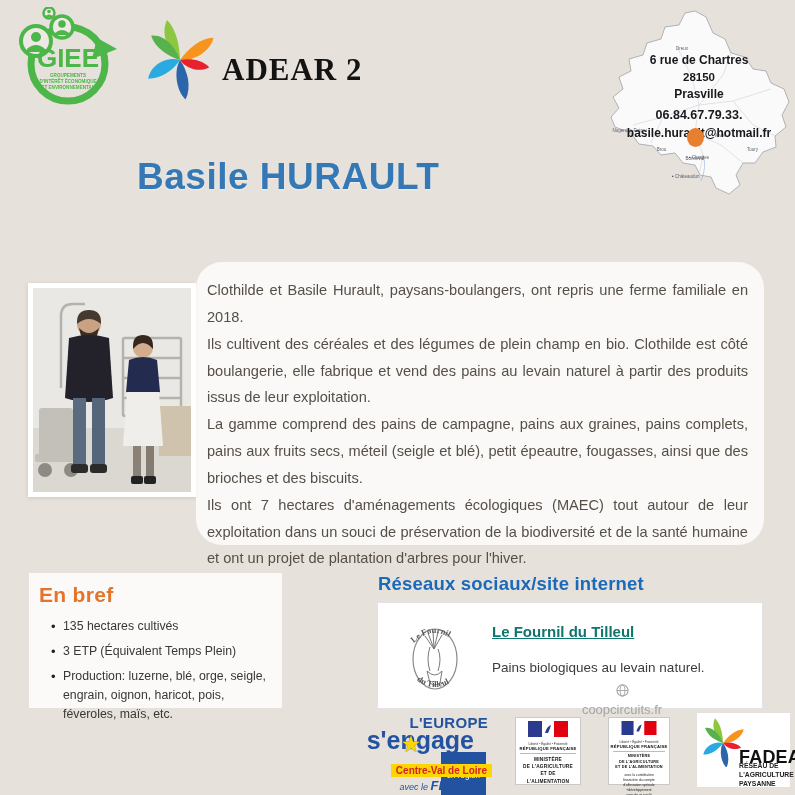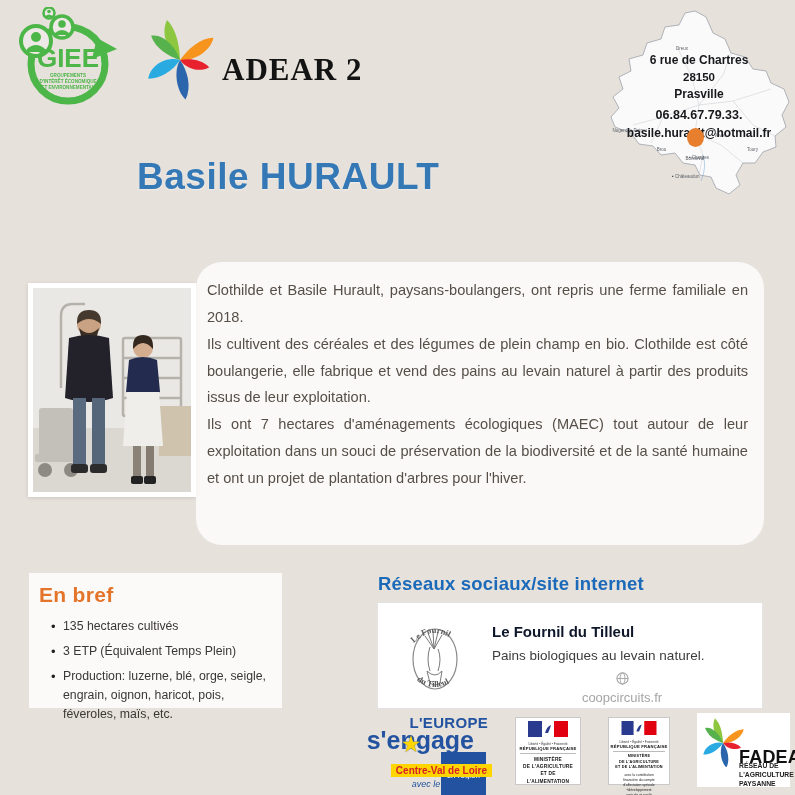--- a/index.html
+++ b/index.html
@@ -60,34 +60,34 @@
   .bref h2 { font-size:21px; font-weight:bold; color:#e4742a; margin:2px 0 10px 2px; letter-spacing:.3px; }
   .bref ul { list-style:none; margin-left:14px; }
   .bref li { position:relative; font-size:12.3px; color:#3a3835; line-height:1.55; padding-left:12px; margin-bottom:6px; }
   .bref li::before { content:"•"; position:absolute; left:0; top:0; color:#222; font-size:13px; }
 
   
   .reseaux-h { left:378px; top:573px; font-size:18.5px; font-weight:bold; color:#1b6ab9; letter-spacing:.2px; }
   .card { left:377px; top:602px; width:386px; height:107px; background:#fff; border:1px solid #e3e3e3; }
   .fournil { position:absolute; left:18px; top:6px; width:78px; height:94px; }
   .card .ctext { position:absolute; left:114px; top:20px; width:260px; }
-  .card .ctitle { font-size:15px; font-weight:bold; color:#0f172a; margin-bottom:8px; }
+  .card .ctitle { font-size:15px; font-weight:bold; color:#0f766e; margin-bottom:20px;text-decoration:underline; }
   .card .csub { font-size:13.5px; color:#3c3c3c; margin-bottom:9px; }
   .card .clink { font-size:13px; color:#a5a5a5; display:flex; align-items:center; gap:5px;flex-direction:column; }
   .globe { width:13px; height:13px; }
 
   
   .eu { left:374px; top:714px; width:118px; height:76px; font-weight:bold; }
   .eu .e1 { position:absolute; right:4px; top:0; font-size:15px; color:#2353a0; letter-spacing:.3px; }
   .eu .e2 { position:absolute; right:18px; top:12px; font-size:25px; color:#2353a0; letter-spacing:0; }
   .eu .star { position:absolute; right:72px; top:18px; font-size:20px; color:#ffd500; text-shadow:0 0 1px #2353a0; }
   .eu .e3 { position:absolute; right:6px; top:38px; font-size:8px; color:#fff; background:#2353a0; padding:19px 6px; font-weight:normal; }
   .eu .e4 { position:absolute; right:0; top:50px; font-size:10px; color:#d42027; background:#ffd500; padding:1px 5px; }
   .eu .e5 { position:absolute; right:8px; top:64px; font-size:9px; color:#2353a0; font-style:italic; font-weight:normal; }
-  .eu .e5 b { font-size:10px; }
+  .eu .e5 b { font-size:13px; }
 
   .ministry { background:#fff; border:1px solid #c9c9c9; text-align:center; color:#111; }
   .m1 { left:515px; top:717px; width:66px; height:68px; padding-top:3px; }
   .m2 { left:608px; top:717px; width:62px; height:68px; padding-top:3px; }
   .ministry .motto { font-size:3.2px; color:#333; margin-top:1px; }
   .ministry .rep { font-size:4.2px; font-weight:bold; letter-spacing:.2px; }
   .ministry .sep { border-top:1px solid #bbb; margin:2px 4px; }
   .ministry .mname { font-size:4.8px; font-weight:bold; line-height:1.5; white-space:pre-line; letter-spacing:.2px; }
   .ministry .casdar { font-size:3.4px; color:#222; line-height:1.45; white-space:pre-line; margin-top:2px; }
 
@@ -211,20 +211,21 @@
         <rect x="113" y="158" width="8" height="32" fill="#847c70"></rect>
         <rect x="98" y="188" width="12" height="8" rx="2" fill="#222"></rect>
         <rect x="111" y="188" width="12" height="8" rx="2" fill="#222"></rect>
       </g>
     </svg>
   </figure>
 
   <section class="abs desc-panel">
     <p>Clothilde et Basile Hurault, paysans-boulangers, ont repris une ferme familiale en 2018.</p>
     <p>Ils cultivent des céréales et des légumes de plein champ en bio. Clothilde est côté boulangerie, elle fabrique et vend des pains au levain naturel à partir des produits issus de leur exploitation.</p>
+    <p>La gamme comprend des pains de campagne, pains aux graines, pains complets, pains aux fruits secs, méteil (seigle et blé), petit épeautre, fougasses, ainsi que des brioches et des biscuits.</p>
     <p>Ils ont 7 hectares d'aménagements écologiques (MAEC) tout autour de leur exploitation dans un souci de préservation de la biodiversité et de la santé humaine et ont un projet de plantation d'arbres pour l'hiver.</p>
   </section>
 
   <section class="abs bref">
     <h2>En bref</h2>
     <ul>
       <li>135 hectares cultivés</li>
       <li>3 ETP (Équivalent Temps Plein)</li>
       <li>Production: luzerne, blé, orge, seigle, engrain, oignon, haricot, pois, féveroles, maïs, etc.</li>
     </ul>

